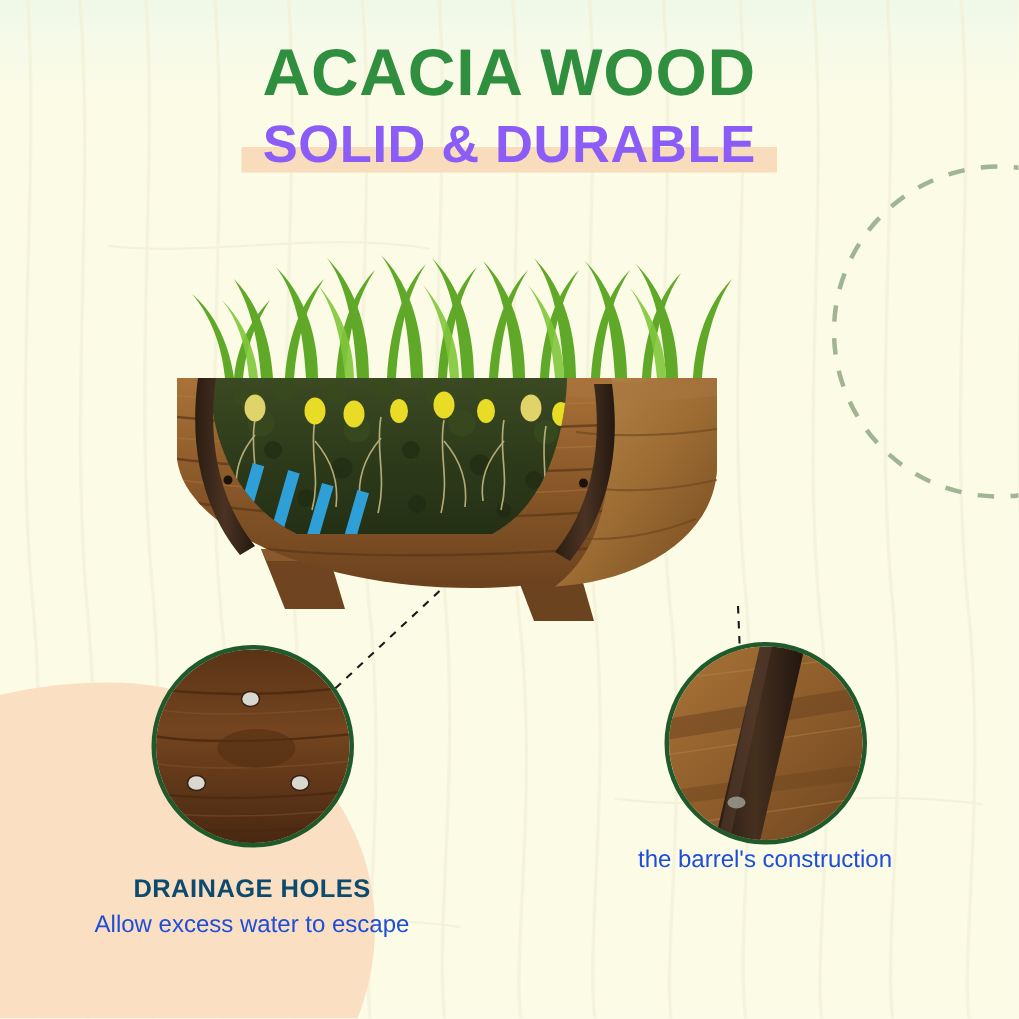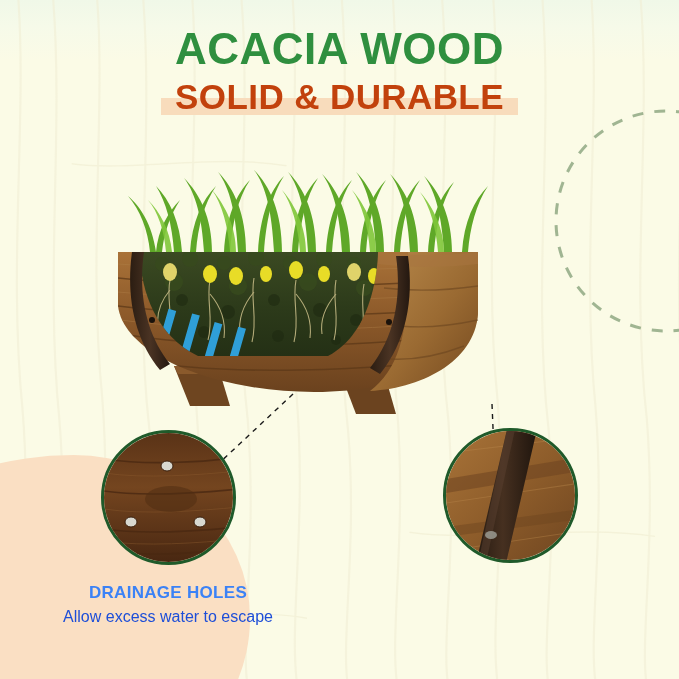--- a/index.html
+++ b/index.html
@@ -62,21 +62,21 @@
     left:-6px;right:-6px;
     bottom:2px;height:17px;
     background:#f8dcbc;
     z-index:0;
   }
   .title-sub{
     position:relative;z-index:1;
     font-size:35px;
     font-weight:600;
     letter-spacing:.4px;
-    color:#c2410c;
+    color:#8b5cf6;
     margin:0;
     padding:0 8px;
   }
   
   .hero{
     position:absolute;
     left:78px;top:160px;
     width:460px;height:300px;
   }
   
@@ -94,21 +94,21 @@
     border:3px solid #1f5a2a;
     margin:0 auto;
     overflow:hidden;
     box-sizing:border-box;
   }
   .callout .c-title{
     margin:18px 0 0 0;
     font-size:17px;
     font-weight:700;
     letter-spacing:.3px;
-    color:#3b82f6;
+    color:#0c4a6e;
   }
   .callout .c-desc{
     margin:3px 0 0 0;
     font-size:16px;
     color:#1d4ed8;
     line-height:1.35;
   }
   .leader{position:absolute;left:0;top:0;width:679px;height:679px;pointer-events:none;}
 </style>
 </head>
@@ -405,15 +405,16 @@
         <g stroke="#b9874c" stroke-width="1.1" fill="none" opacity=".4">
           <path d="M0 22 L135 6"></path>
           <path d="M0 72 L135 52"></path>
           <path d="M0 120 L135 100"></path>
         </g>
         <path d="M62 -6 L92 -6 L58 141 L28 141 Z" fill="url(#bandClose)"></path>
         <path d="M62 -6 L70 -6 L38 141 L30 141 Z" fill="#5a4030" opacity=".5"></path>
         <ellipse cx="45" cy="104" rx="6" ry="4" fill="#9b9b92" opacity=".85"></ellipse>
       </svg>
     </div>
+    <p class="c-desc" style="margin-top:0;">the barrel's construction</p>
   </div>
 
 </div>
 
 </body></html>

